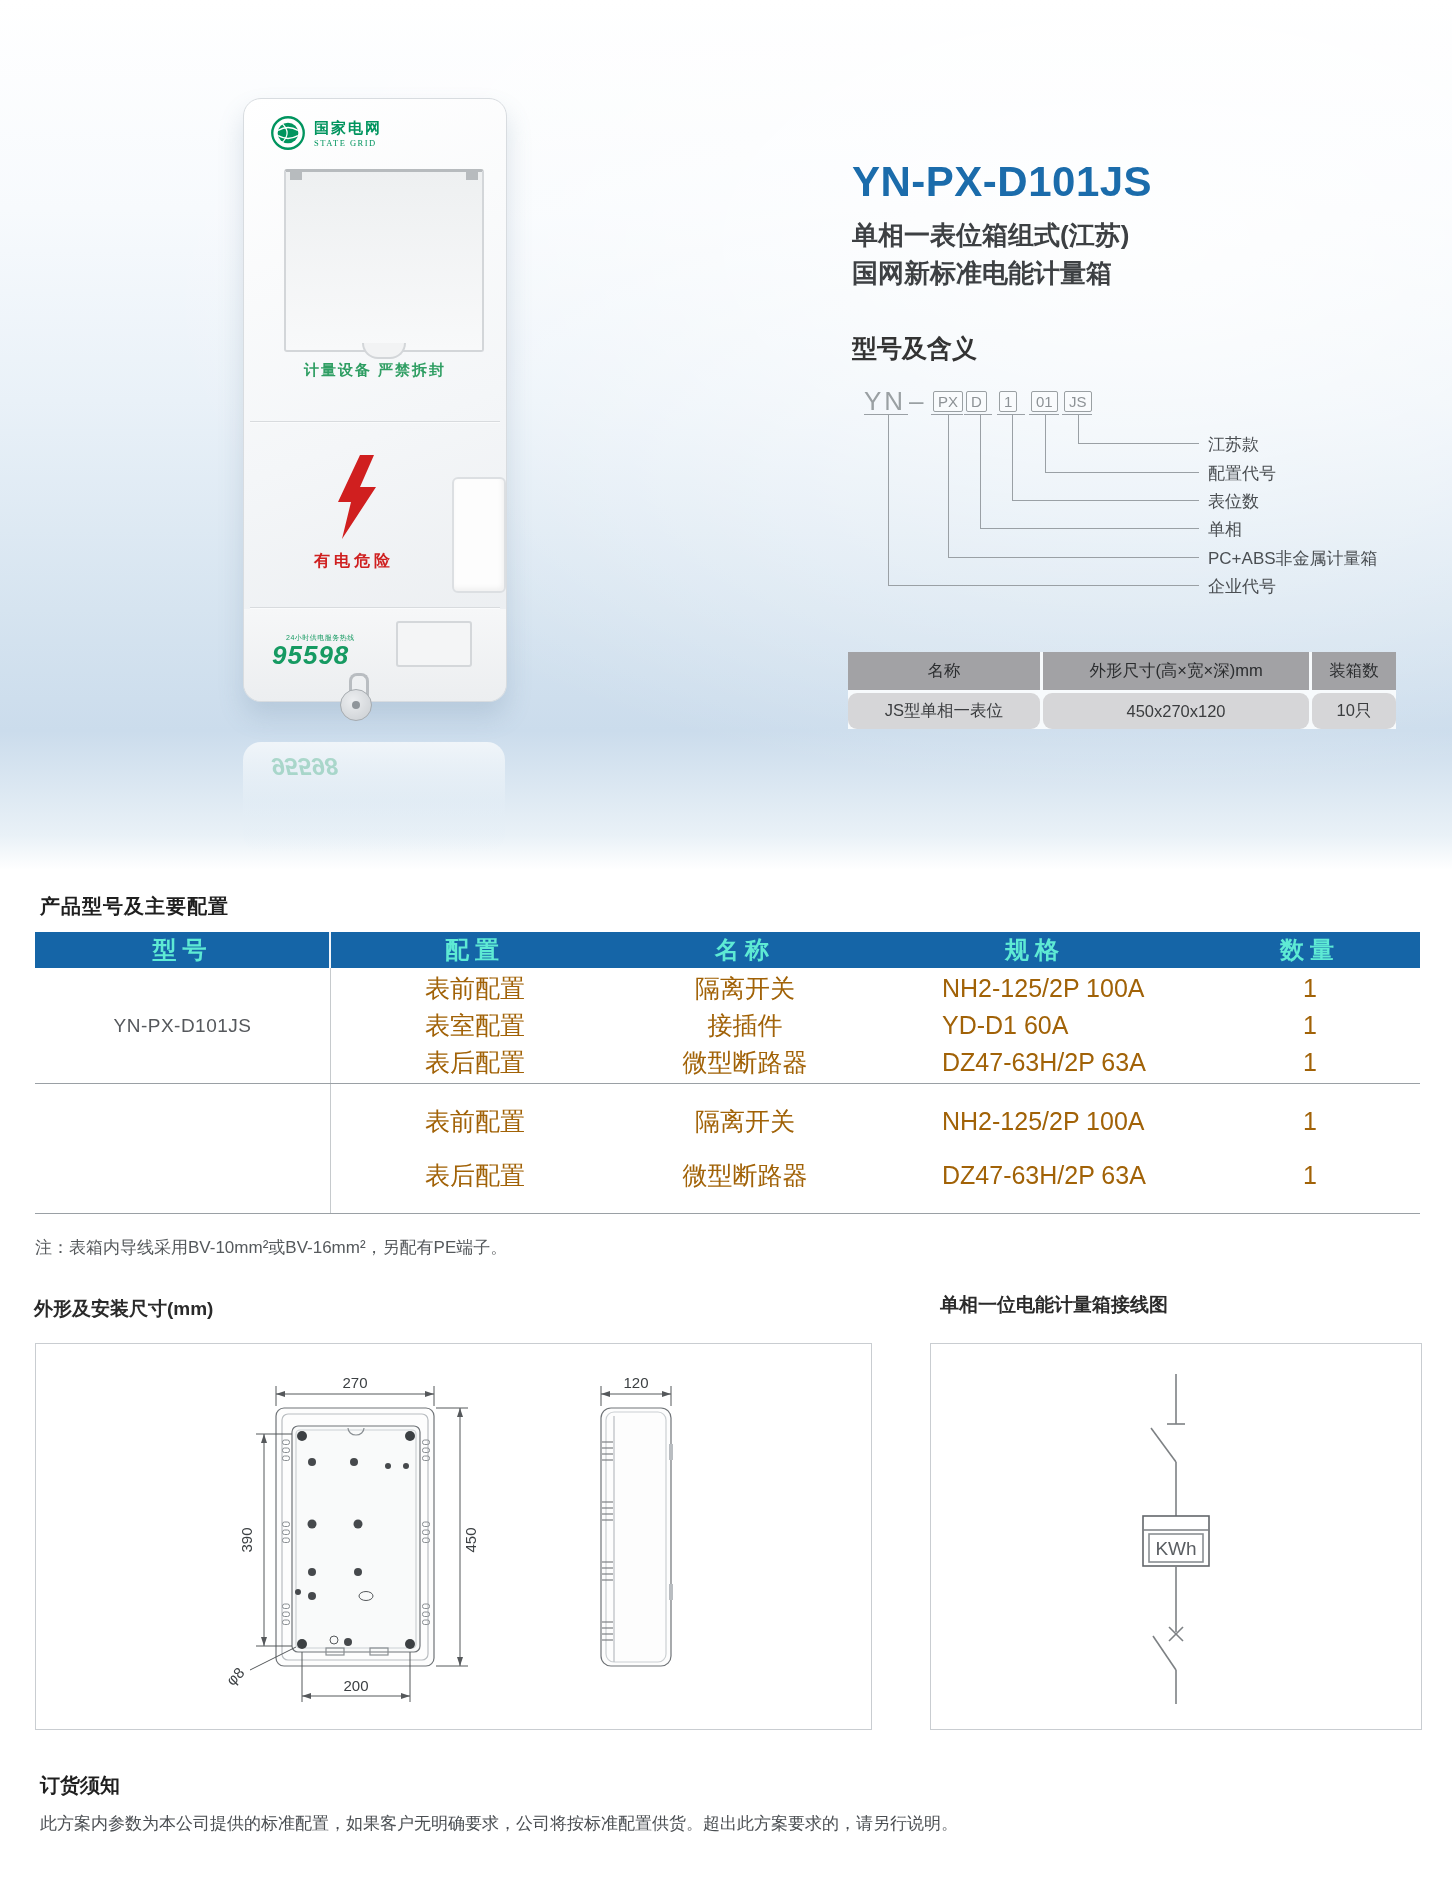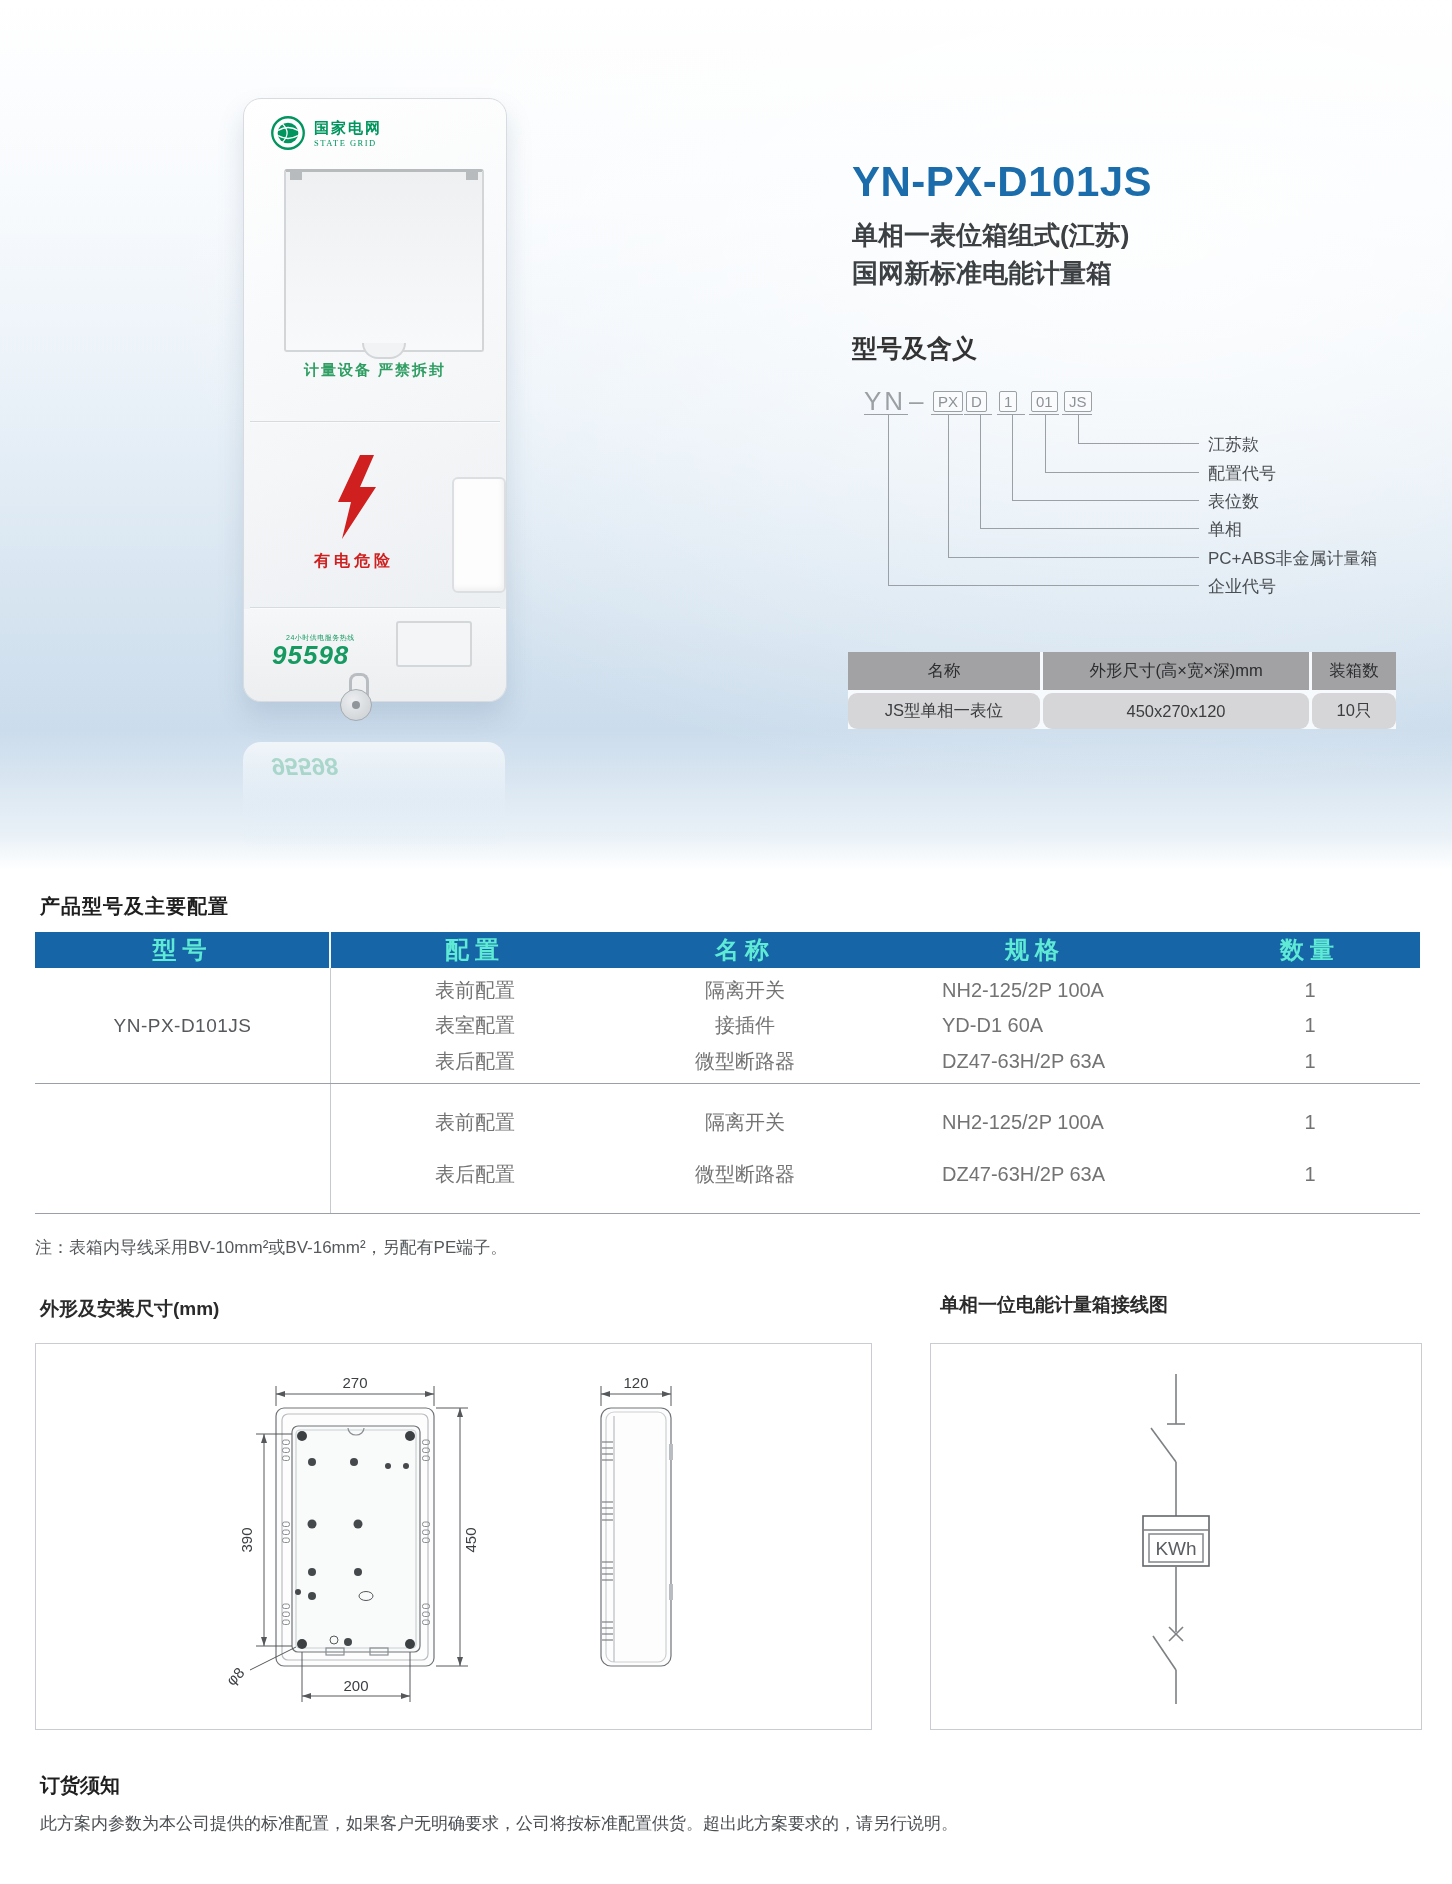--- a/index.html
+++ b/index.html
@@ -84,27 +84,27 @@
   .head-div{position:absolute;left:294px;top:0;width:2px;height:100%;background:#f2f6fa;}
   .cfg-body{position:relative;border-bottom:1px solid #9aa0a5;}
   .vline{position:absolute;left:295px;top:0;bottom:0;width:1px;background:#c6cacd;}
   .group{position:relative;}
   .g1{height:115px;border-bottom:1px solid #9aa0a5;}
   .g2{height:129px;}
   .model{position:absolute;left:0;top:0;bottom:0;width:295px;display:flex;align-items:center;
     justify-content:center;font-size:19px;color:#55585c;letter-spacing:.5px;}
   .rows{margin-left:295px;height:100%;display:flex;flex-direction:column;justify-content:space-evenly;}
   .row{display:grid;grid-template-columns:290px 250px 330px 220px;align-items:center;
-    font-size:20px;color:#737373;}
+    font-size:25px;color:#a16207;}
   .row .c2,.row .c3,.row .c5{text-align:center;}
   .row .c4{text-align:left;padding-left:72px;}
   .note{position:absolute;left:35px;top:1236px;font-size:17px;color:#55595c;}
 
   
-  .dim-title{position:absolute;left:40px;top:1296px;font-size:19px;font-weight:bold;color:#2a2a2a;}
+  .dim-title{position:absolute;left:34px;top:1296px;font-size:19px;font-weight:bold;color:#2a2a2a;}
   .wir-title{position:absolute;left:940px;top:1292px;font-size:19px;font-weight:bold;color:#2a2a2a;}
   .dim-box{position:absolute;left:35px;top:1343px;width:835px;height:385px;border:1px solid #c9cdd1;background:#fff;}
   .wir-box{position:absolute;left:930px;top:1343px;width:490px;height:385px;border:1px solid #c9cdd1;background:#fff;}
   svg text{font-family:"Liberation Sans","DejaVu Sans",sans-serif;}
 
   
   .foot-h{position:absolute;left:40px;top:1772px;font-size:20px;font-weight:bold;color:#1f1f1f;}
   .foot-t{position:absolute;left:40px;top:1812px;font-size:17px;color:#4a4e52;}
 </style>
 </head>

